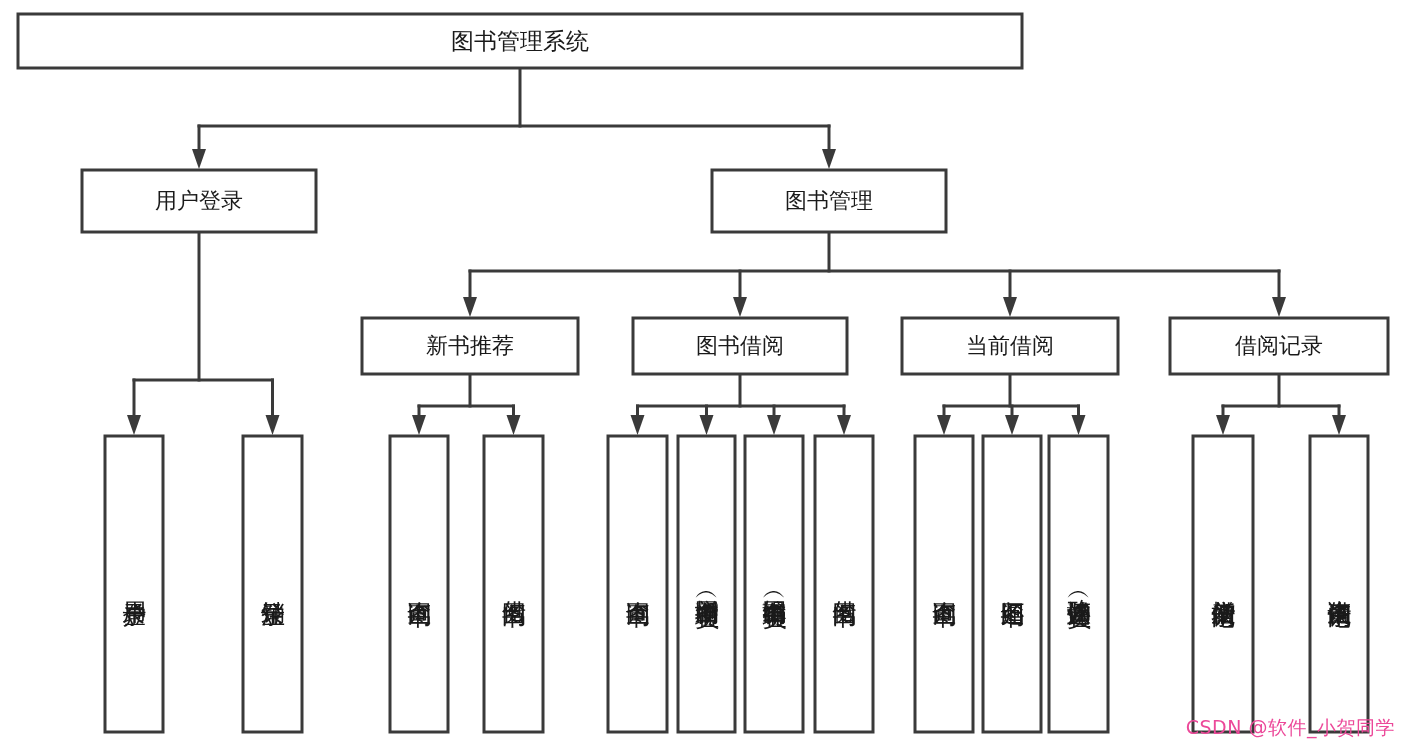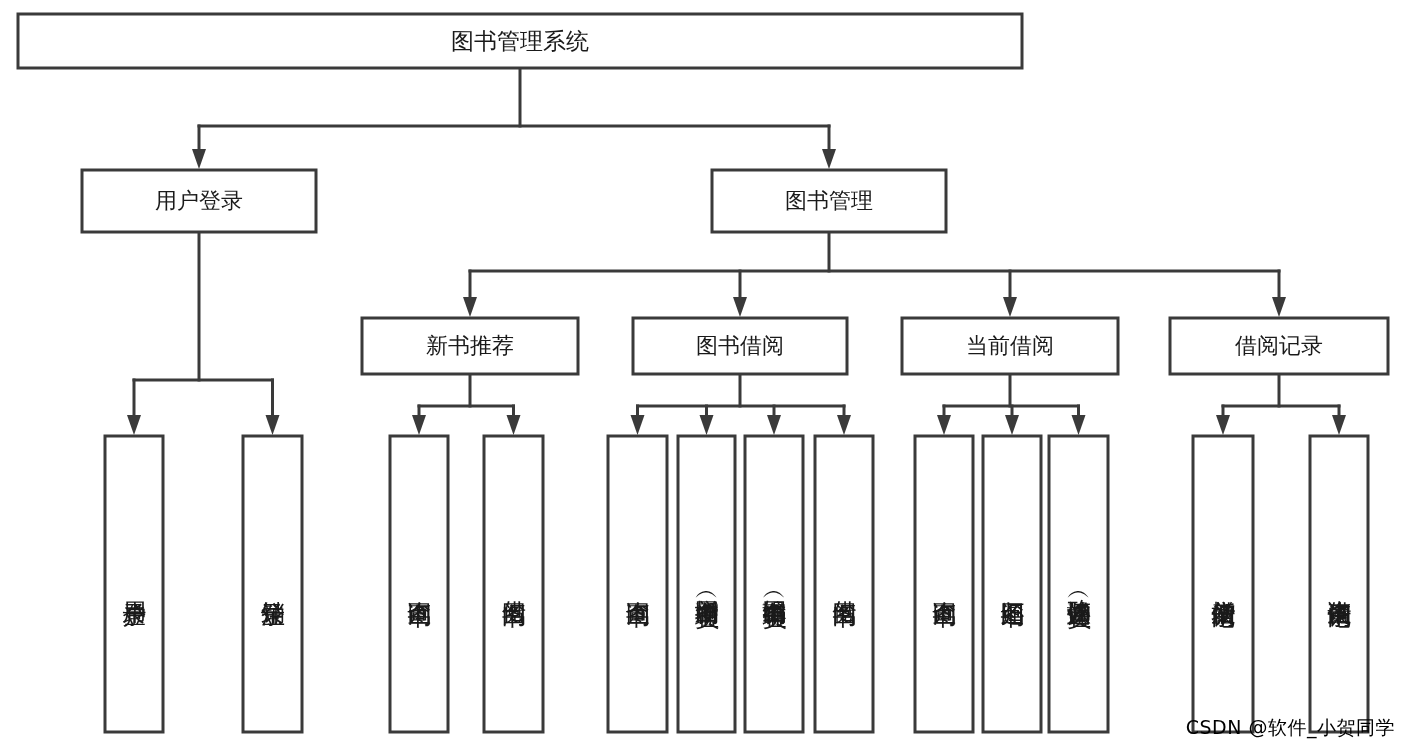--- a/index.html
+++ b/index.html
@@ -33,21 +33,21 @@
     color:#1a1a1a;
     letter-spacing:1px;
     white-space:nowrap;
     pointer-events:none;
     font-family:"DejaVu Sans","Liberation Sans",sans-serif;
   }
   .watermark{
     position:absolute;
     right:10px;bottom:6px;
     font-size:19px;
-    color:#000000;
+    color:#ec4899;
     letter-spacing:0.5px;
     font-family:"DejaVu Sans","Liberation Sans",sans-serif;
     white-space:nowrap;
   }
 </style>
 </head>
 <body>
 
 <div id="diagram-root">
 

